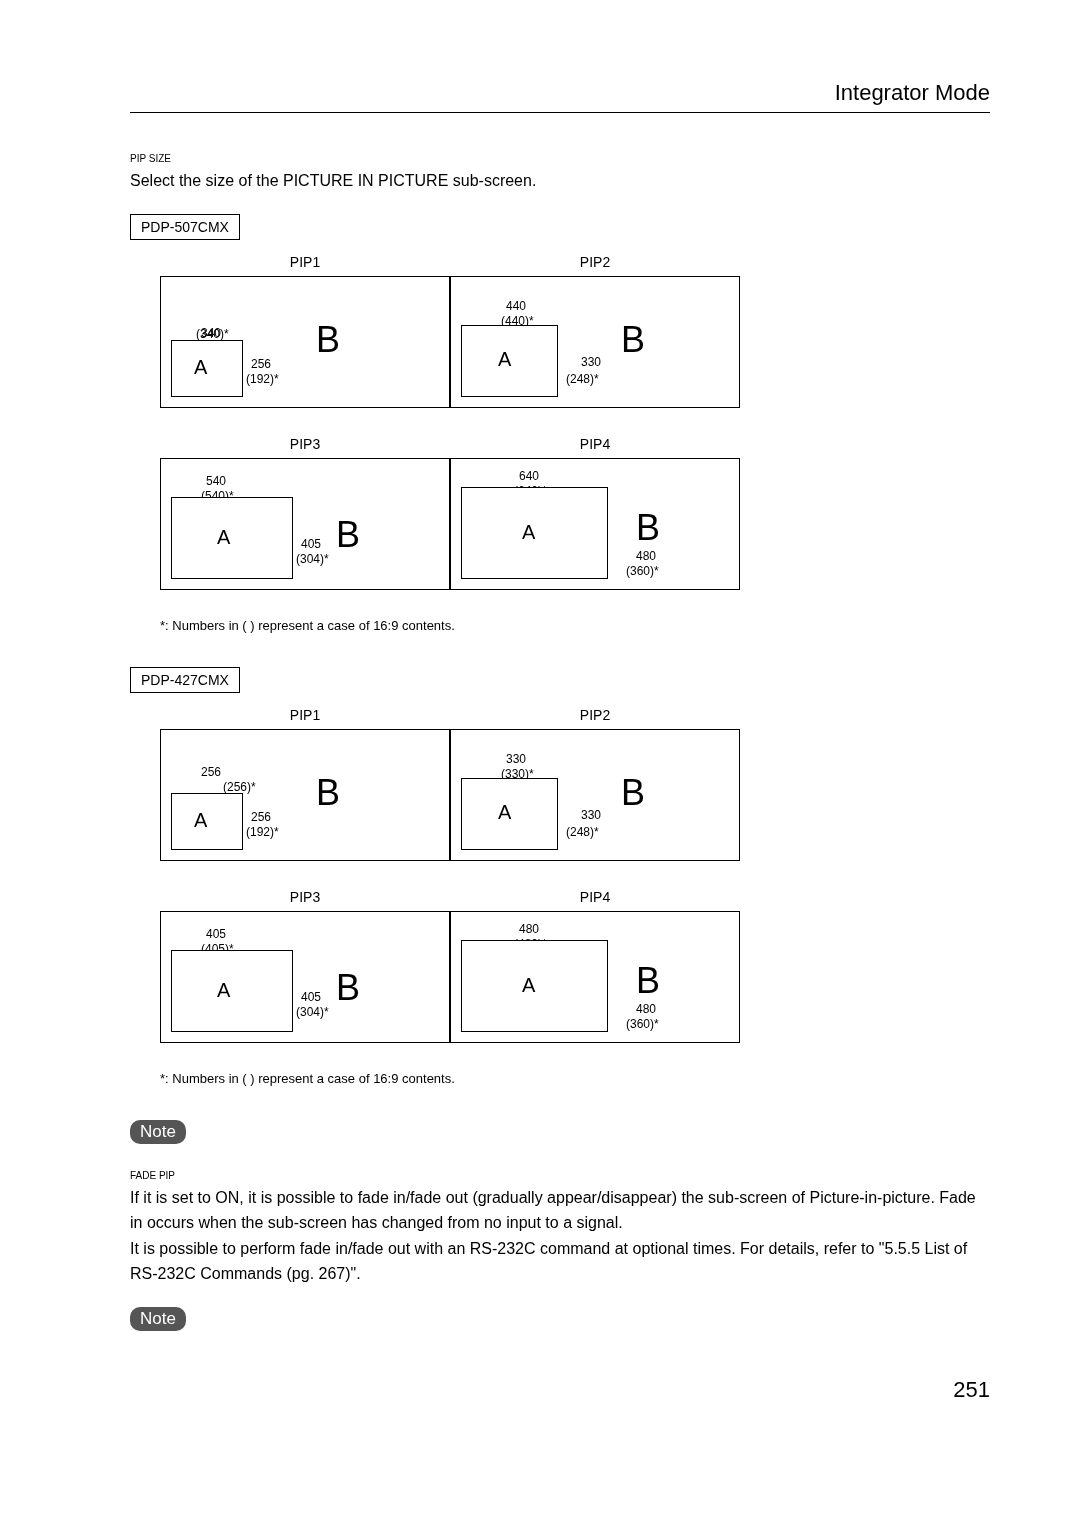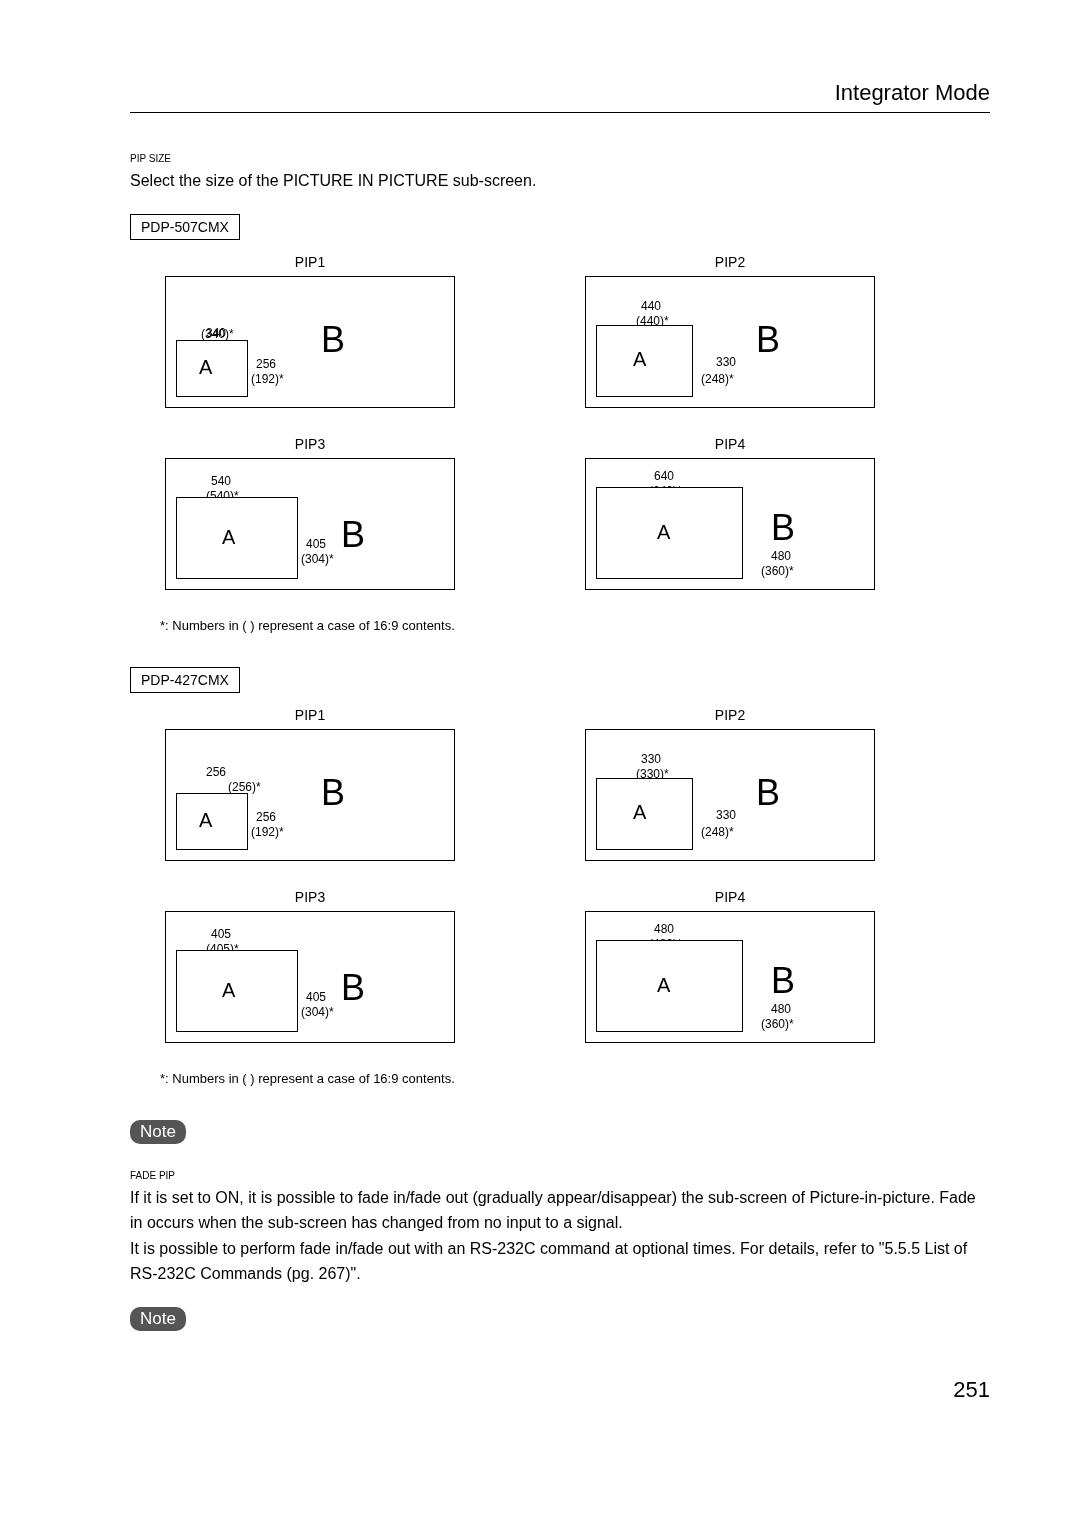--- a/index.html
+++ b/index.html
@@ -36,23 +36,21 @@
     padding: 4px 10px;
     font-size: 14px;
     margin: 10px 0 14px 0;
   }
   .pip-grid {
     width: 720px;
     margin-left: 30px;
   }
   .pip-row {
     display: flex;
-    gap: 130px;
     margin-bottom: 28px;
-    justify-content: center;
   }
   .pip-block {
     width: 290px;
   }
   .pip-title {
     text-align: center;
     font-size: 14px;
     margin-bottom: 6px;
   }
   .pip-frame {

